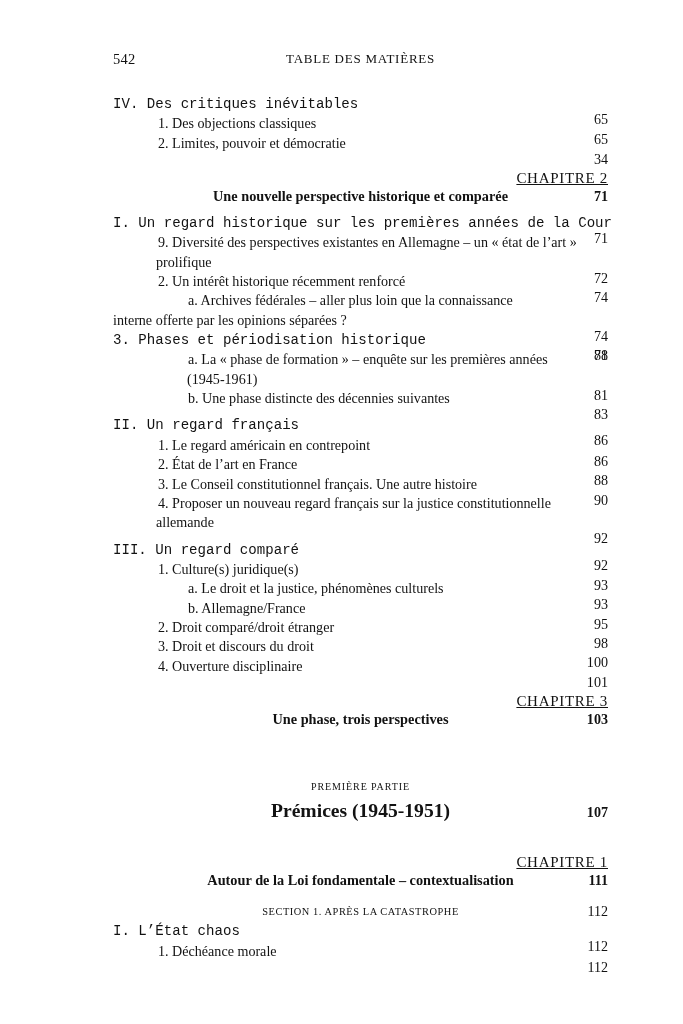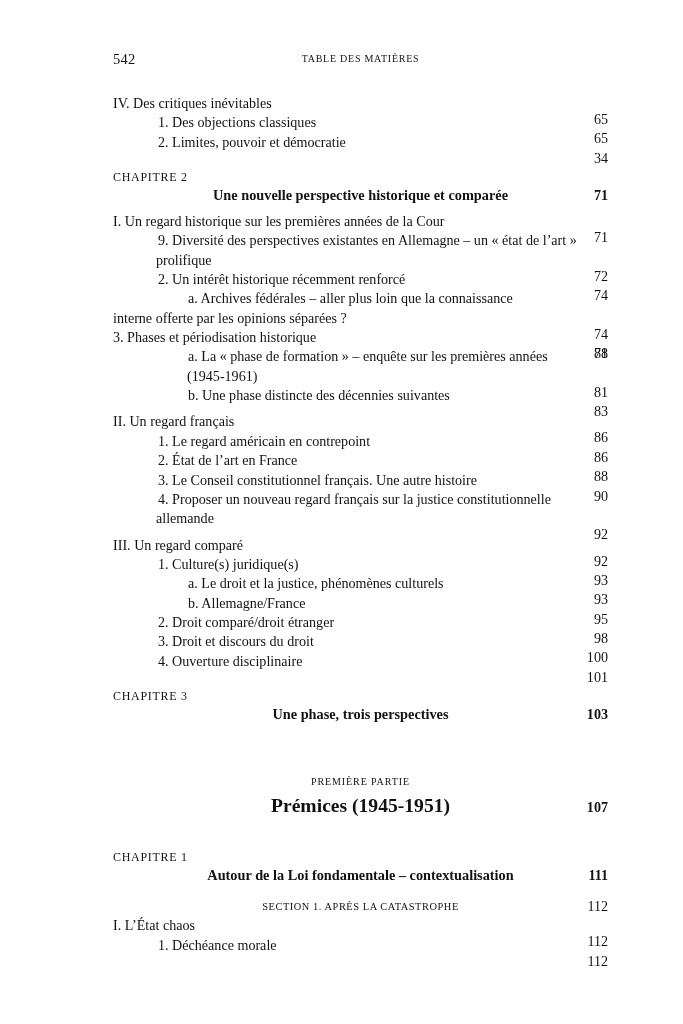--- a/index.html
+++ b/index.html
@@ -39,21 +39,21 @@
     font-size: 14.5px;
     line-height: 18px;
     letter-spacing: 0.2px;
   }
   .head-title {
     position: absolute;
     left: 0;
     top: 2px;
     width: 495px;
     text-align: center;
-    font-size: 10px;
+    font-size: 13px;
     line-height: 14px;
     letter-spacing: 0.75px;
   }
   
   .toc {
     position: absolute;
     left: 90px;
     top: 94px;
     width: 495px;
   }
@@ -71,38 +71,39 @@
   }
   .row .pg {
     position: absolute;
     right: 0;
     top: 16px;
     text-align: right;
     font-size: 14.1px;
     line-height: 19.35px;
   }
   
-  .lvl0 .label { padding-left: 0px; }
+  .lvl0 .label { padding-left: 0px; font-family: Liberation Mono, monospace; }
   .lvl1 .label { padding-left: 45px; }
   .lvl2 .label { padding-left: 75px; }
   .cont-a .label { padding-left: 43px; }
   .cont-b .label { padding-left: 74px; }
   .cont-hang .label { padding-left: 45px; }
 
   
   .chap-block {
     position: relative;
     width: 100%;
   }
   .chap-kicker {
-    text-align: left;
-    font-size: 12px;
+    text-align: right;
+    font-size: 15px;
     line-height: 16px;
     letter-spacing: 0.7px;
     padding-right: 0px;
+    text-decoration: underline;
   }
   .chap-title {
     position: relative;
     text-align: center;
     font-size: 14.3px;
     line-height: 20px;
     font-weight: bold;
   }
   .chap-title .pg {
     position: absolute;

